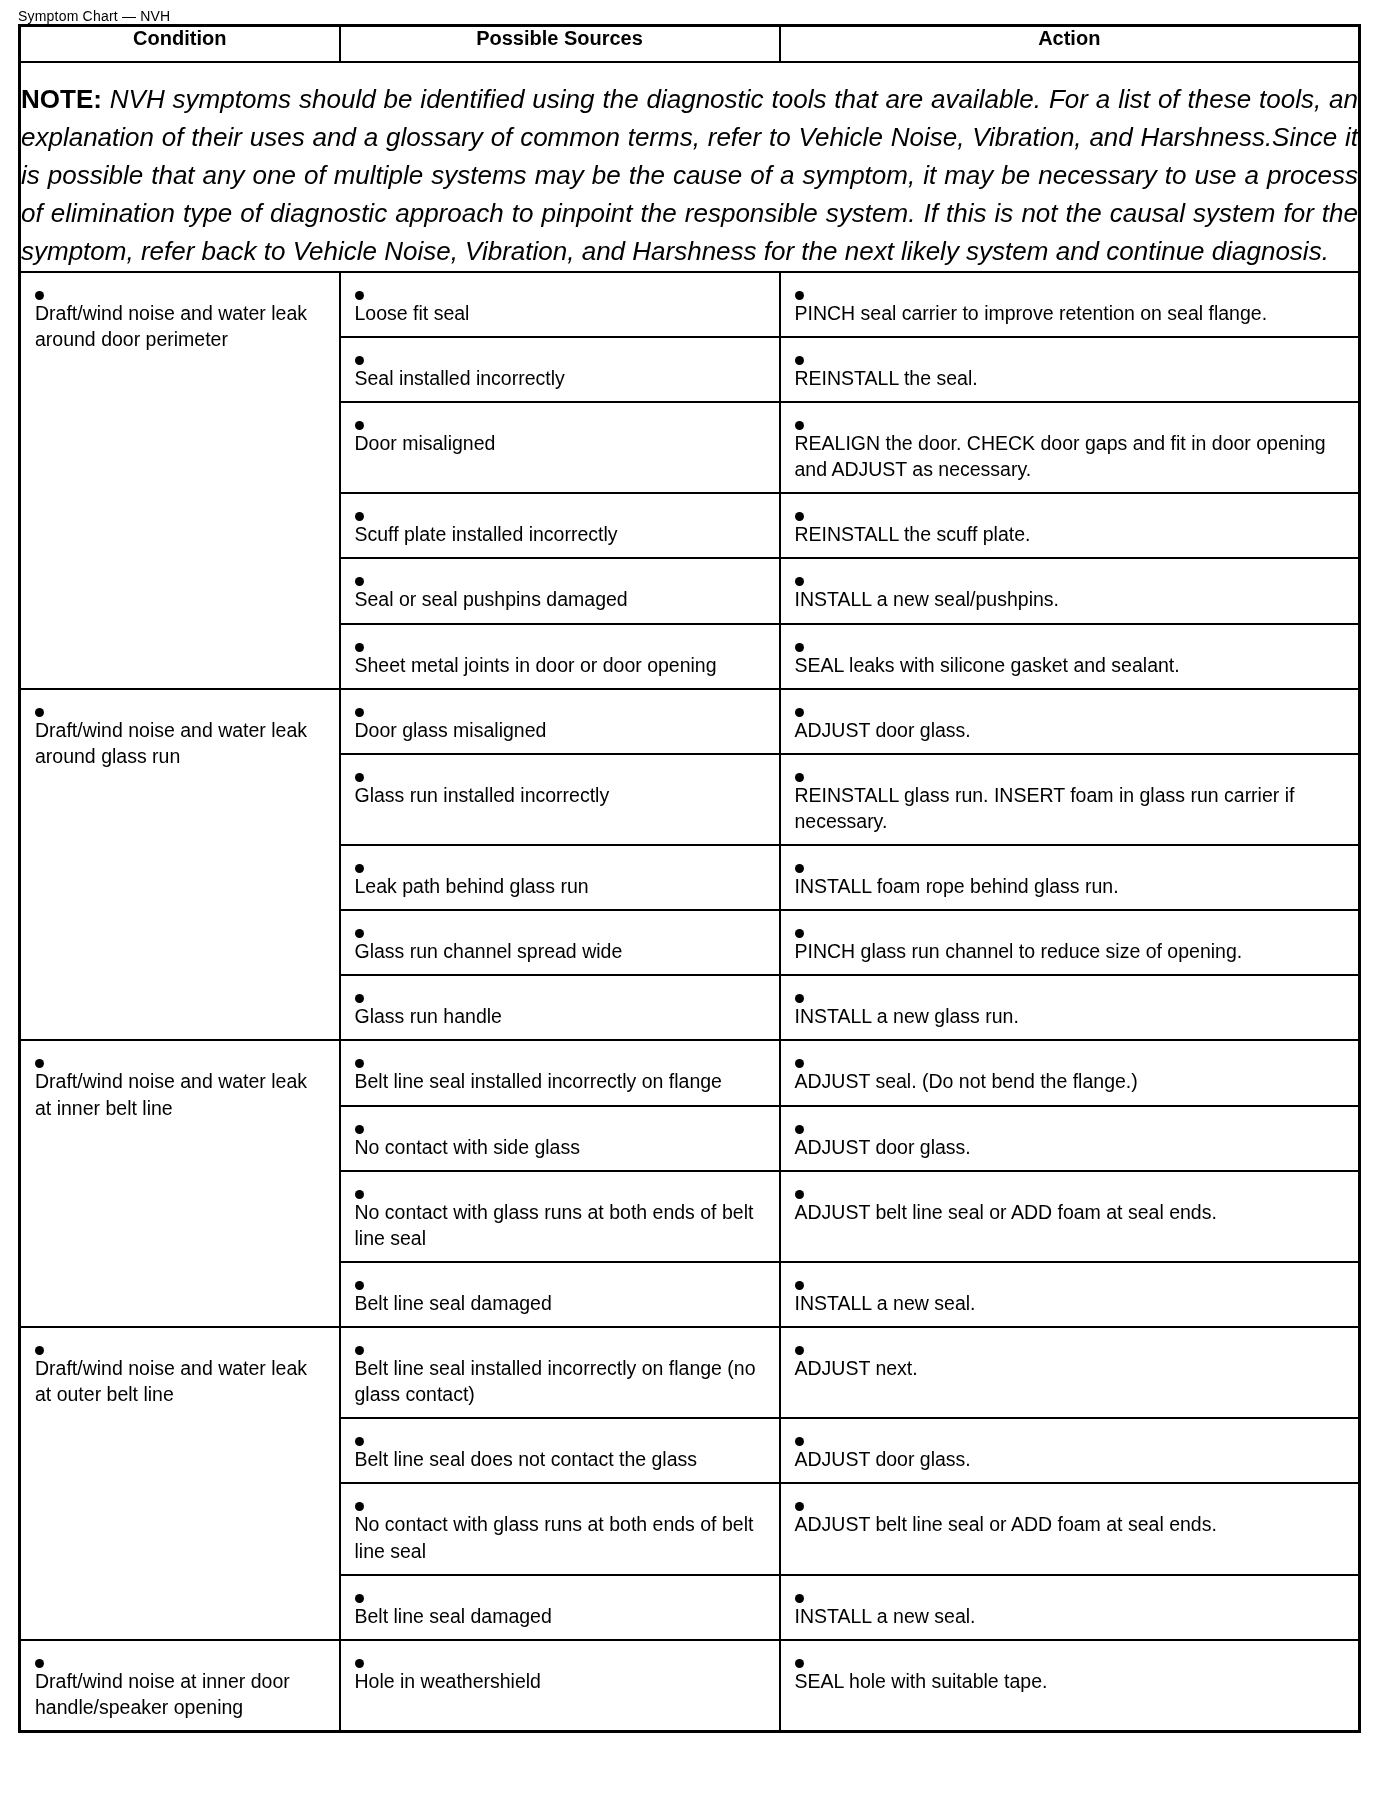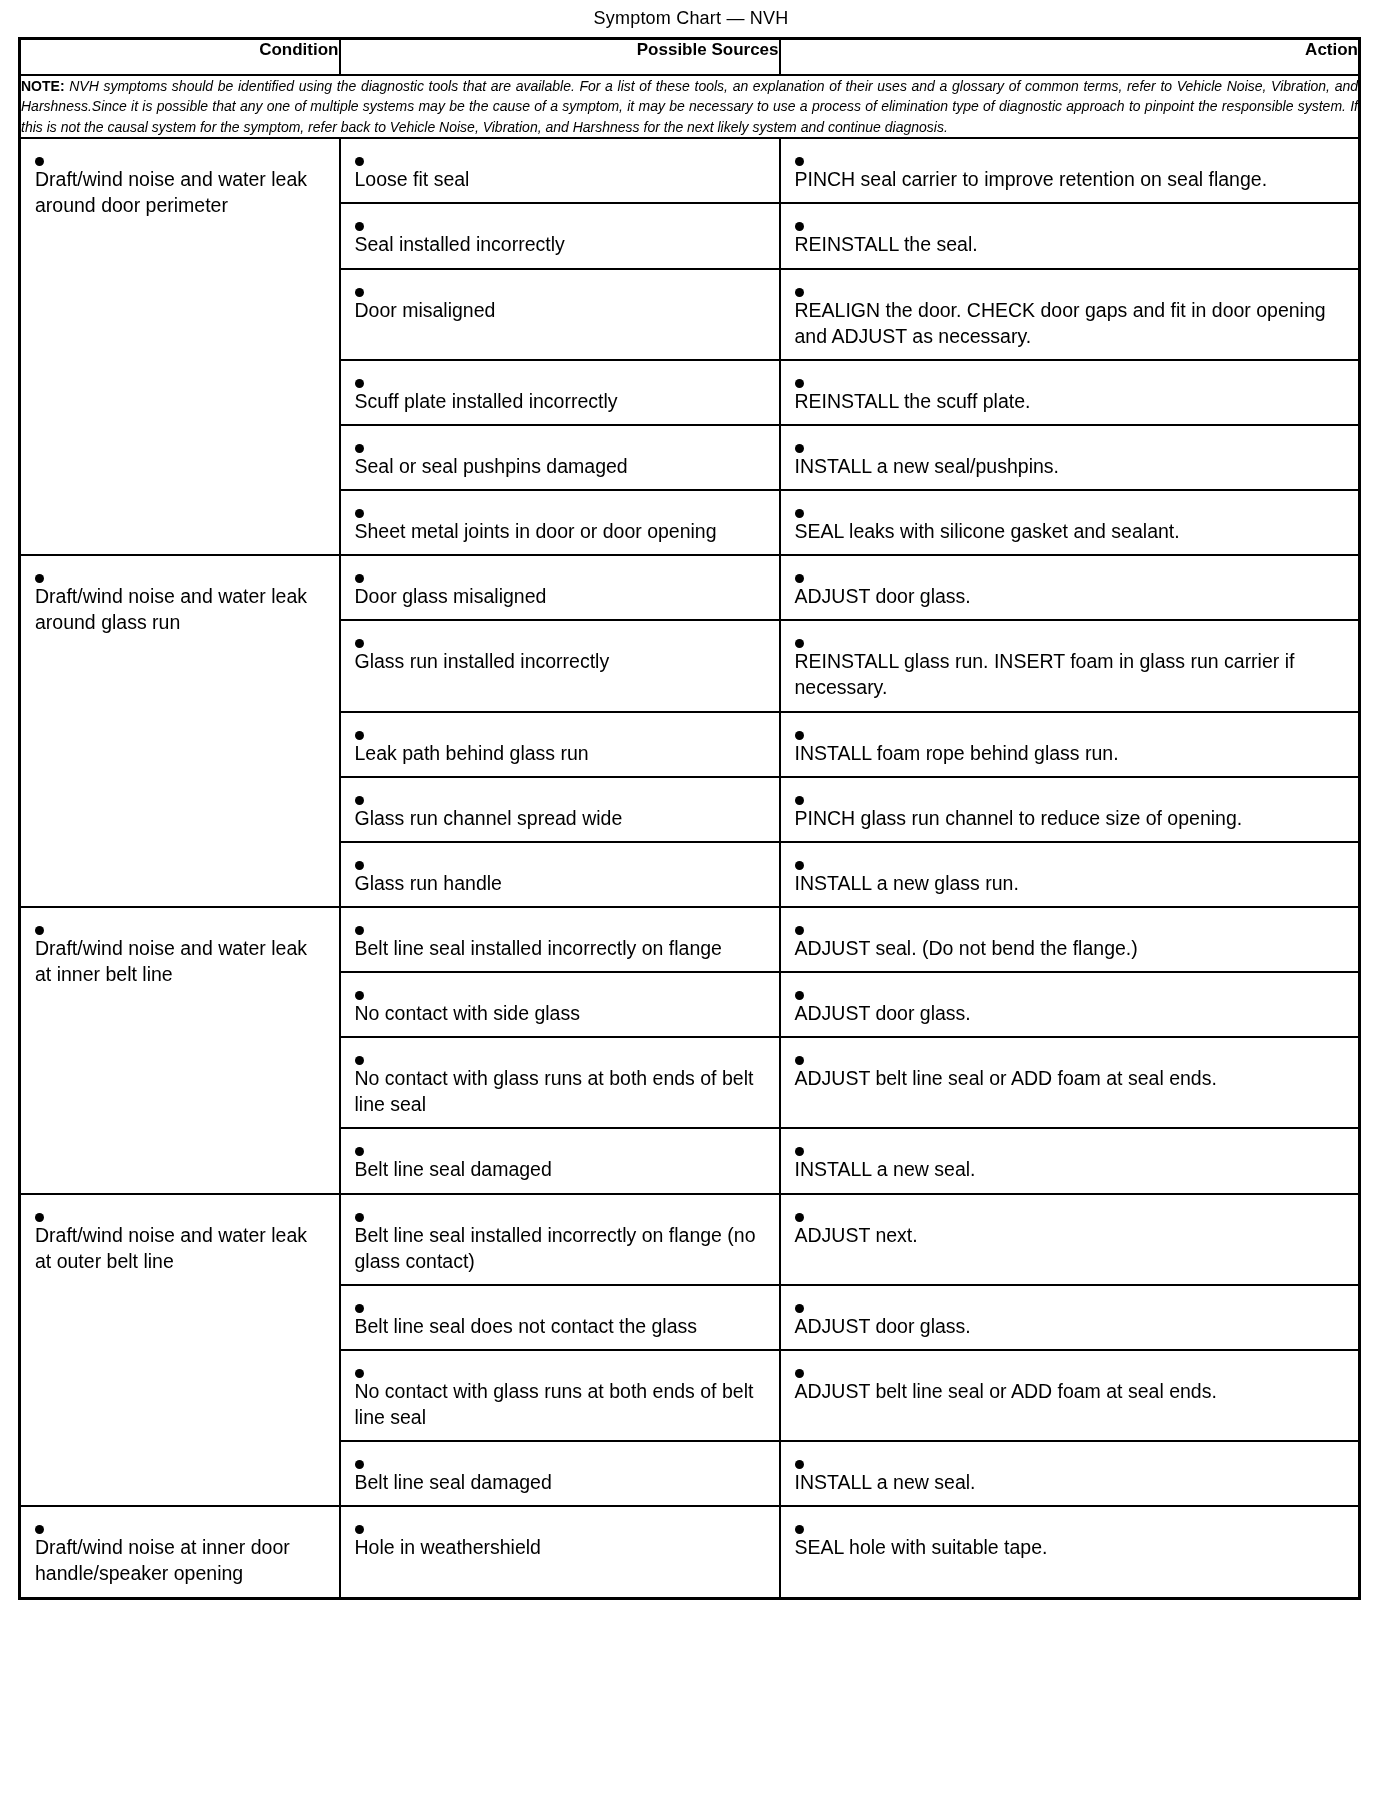--- a/index.html
+++ b/index.html
@@ -13,56 +13,57 @@
     font-family: "Liberation Sans", sans-serif;
     color: #000000;
   }
   .page {
     position: relative;
     width: 1376px;
     box-sizing: border-box;
     padding: 0 12px 0 18px;
   }
   .chart-title {
-    text-align: center;
-    font-size: 18px;
+    text-align: left;
+    font-size: 14px;
     font-family: "Liberation Sans", sans-serif;
-    padding: 8px 0 8px 0;
+    padding: 8px 0 0 0;
     letter-spacing: 0.2px;
   }
   table.symptom {
     border-collapse: collapse;
     width: 1340px;
     table-layout: fixed;
     border: 3px solid #000;
   }
   table.symptom col.c1 { width: 320px; }
   table.symptom col.c2 { width: 440px; }
   table.symptom col.c3 { width: 580px; }
 
   table.symptom th, table.symptom td {
     border: 2px solid #000;
     vertical-align: top;
     padding: 0;
   }
   th.hdr {
-    text-align: right;
-    font-size: 17px;
+    text-align: center;
+    font-size: 20px;
     font-weight: bold;
     padding: 9px 0 9px 14px;
     height: 34px;
   }
   td.note {
     padding: 10px 16px 12px 14px;
   }
   .note-text {
-    font-size: 14px;
+    font-size: 26px;
     font-style: italic;
     line-height: 1.46;
     text-align: justify;
+    margin-top: 18px;
   }
   .note-text b {
     font-style: normal;
     font-weight: bold;
   }
   .cellwrap {
     display: flex;
     align-items: flex-start;
     padding: 10px 10px 10px 14px;
     min-height: 22px;

